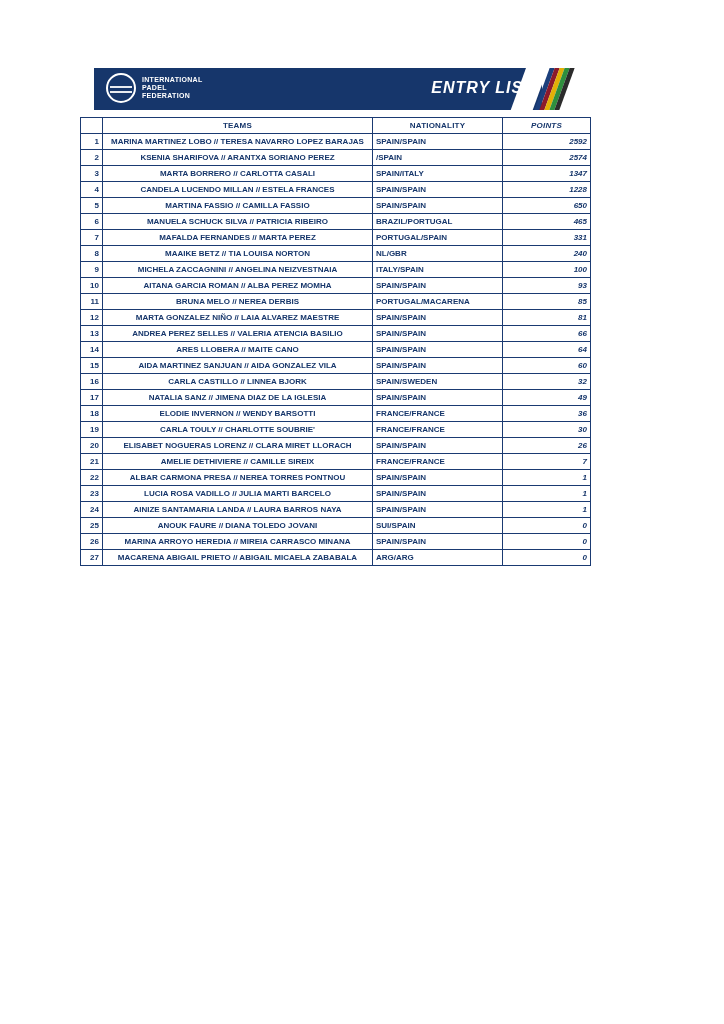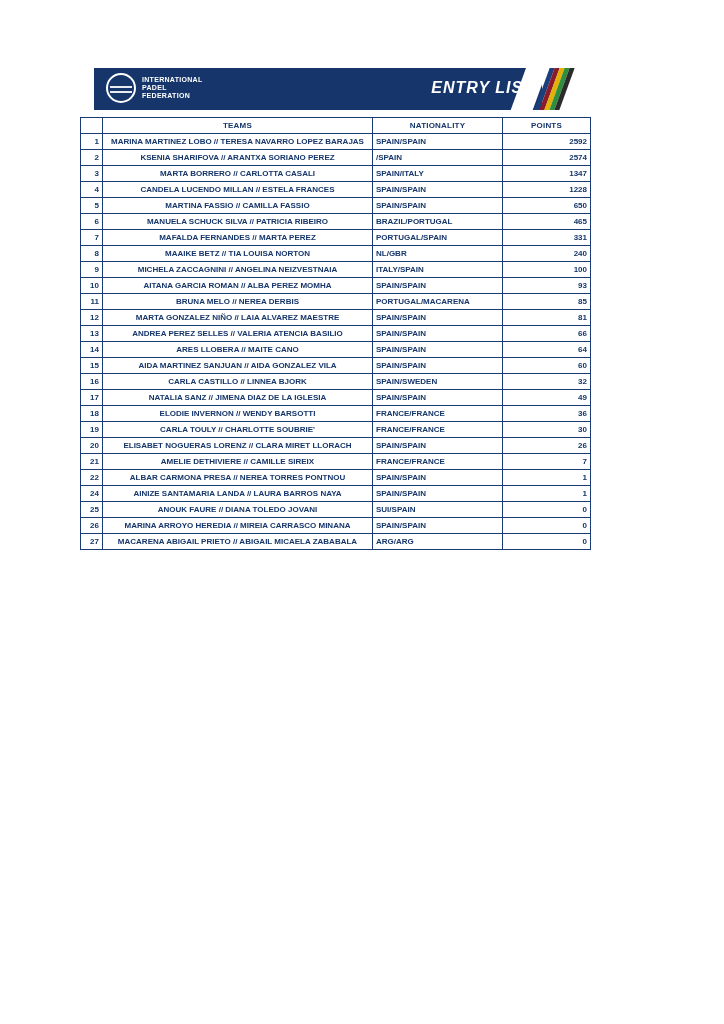--- a/index.html
+++ b/index.html
@@ -136,21 +136,21 @@
     white-space: nowrap;
     box-sizing: border-box;
   }
   .entry-table th {
     text-align: center;
     letter-spacing: .2px;
   }
   .col-rank { width: 22px; text-align: right; }
   .col-team { width: 270px; text-align: center; }
   .col-nat  { width: 130px; text-align: left; margin-top: 23px; }
-  .col-pts  { width: 88px;  text-align: right; padding-right: 6px; }
+  .col-pts  { width: 88px;  text-align: right; padding-right: 6px; font-style: italic; }
 </style>
 </head>
 <body>
 
 <div class="page">
 
   <div class="banner">
     <div class="banner-blue"></div>
     <div class="banner-angle"></div>
     <div class="banner-stripes">
@@ -307,20 +307,26 @@
           <td class="col-nat">FRANCE/FRANCE</td>
           <td class="col-pts">7</td>
         </tr>
         <tr>
           <td class="col-rank">22</td>
           <td class="col-team">ALBAR CARMONA PRESA // NEREA TORRES PONTNOU</td>
           <td class="col-nat">SPAIN/SPAIN</td>
           <td class="col-pts">1</td>
         </tr>
         <tr>
+          <td class="col-rank">23</td>
+          <td class="col-team">LUCIA ROSA VADILLO // JULIA MARTI BARCELO</td>
+          <td class="col-nat">SPAIN/SPAIN</td>
+          <td class="col-pts">1</td>
+        </tr>
+        <tr>
           <td class="col-rank">24</td>
           <td class="col-team">AINIZE SANTAMARIA LANDA // LAURA BARROS NAYA</td>
           <td class="col-nat">SPAIN/SPAIN</td>
           <td class="col-pts">1</td>
         </tr>
         <tr>
           <td class="col-rank">25</td>
           <td class="col-team">ANOUK FAURE // DIANA TOLEDO JOVANI</td>
           <td class="col-nat">SUI/SPAIN</td>
           <td class="col-pts">0</td>

